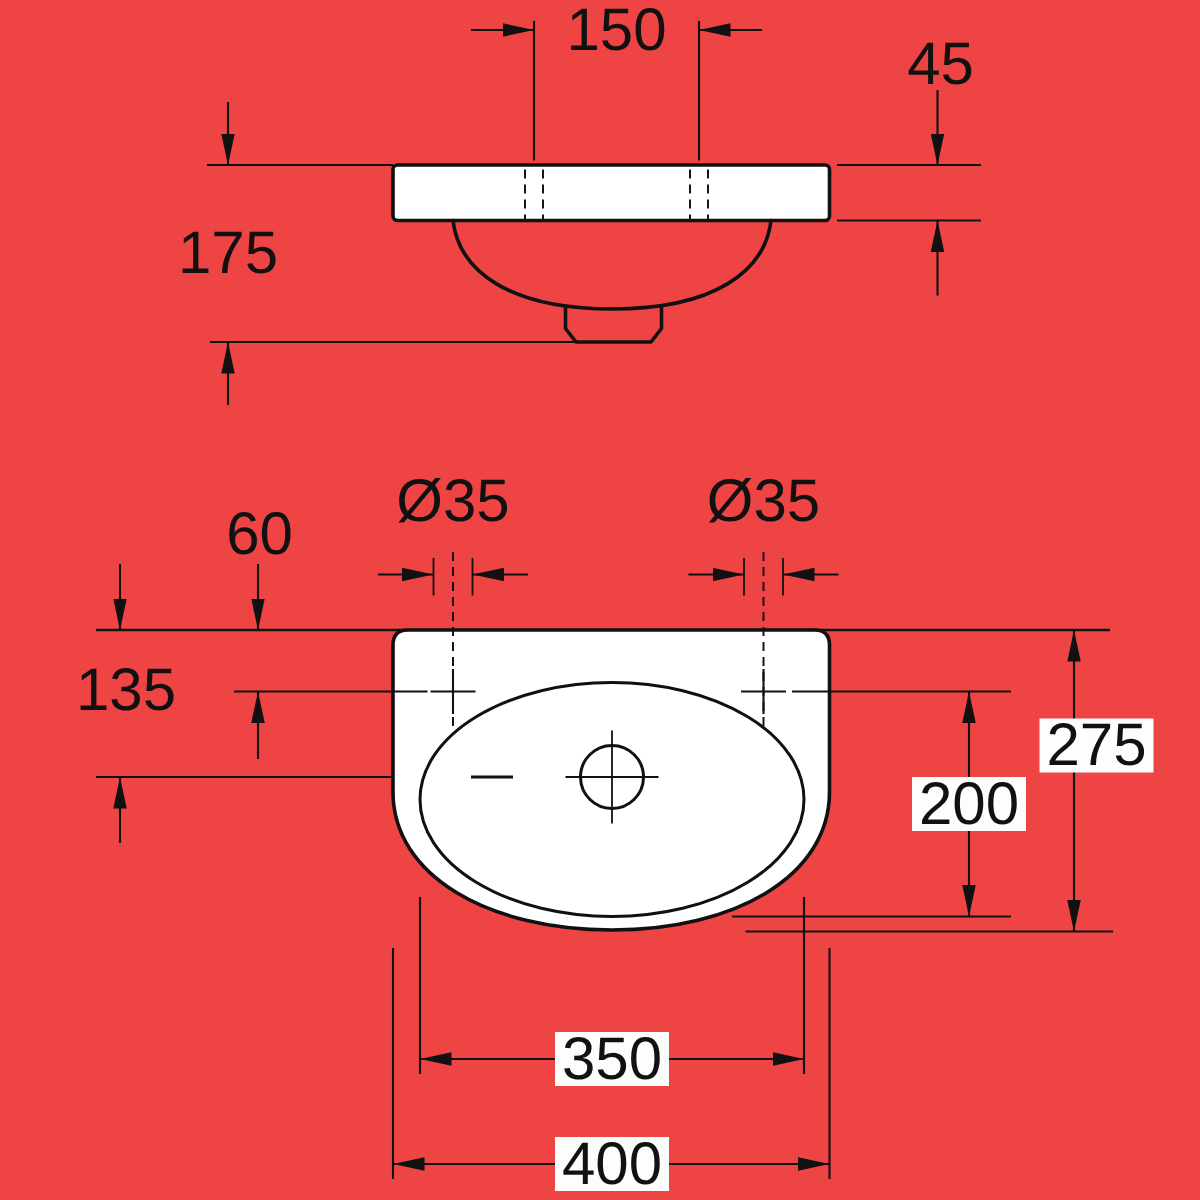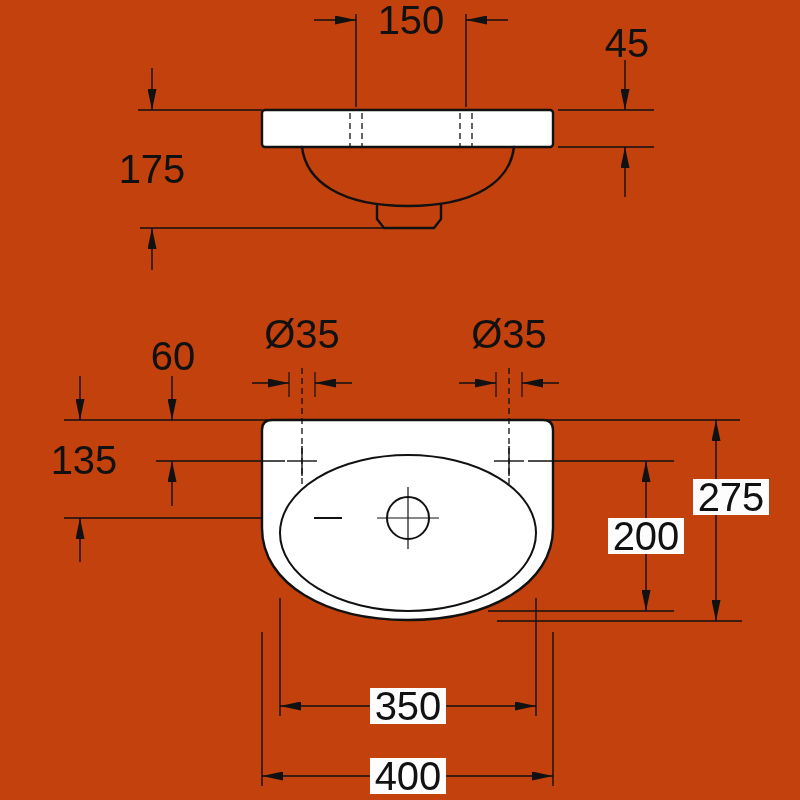--- a/index.html
+++ b/index.html
@@ -1,17 +1,17 @@
 <!DOCTYPE html>
 <html><head>
 <meta charset="utf-8">
 <title>Drawing</title>
 <style>
   html,body{margin:0;padding:0;background:#fdfdfd;}
-  .stage{position:relative;width:800px;height:800px;background:#c2410c;overflow:hidden;
+  .stage{position:relative;width:800px;height:800px;background:#ef4444;overflow:hidden;
          font-family:"Liberation Sans",sans-serif;}
   svg{display:block}
   .thick{stroke:#111;stroke-width:2.4;fill:none;stroke-linecap:round;stroke-linejoin:round;}
   .med{stroke:#111;stroke-width:2;fill:none;}
   .thin{stroke:#111;stroke-width:1.4;fill:none;}
   .xthin{stroke:#111;stroke-width:1.2;fill:none;}
   .dashed{stroke:#111;stroke-width:1.3;fill:none;stroke-dasharray:6 4;}
   .whitefill{fill:#ffffff;}
   .mask{fill:#fdfdfd;stroke:none;}
   .dim{fill:#111;font-size:40px;font-family:"Liberation Sans",sans-serif;

